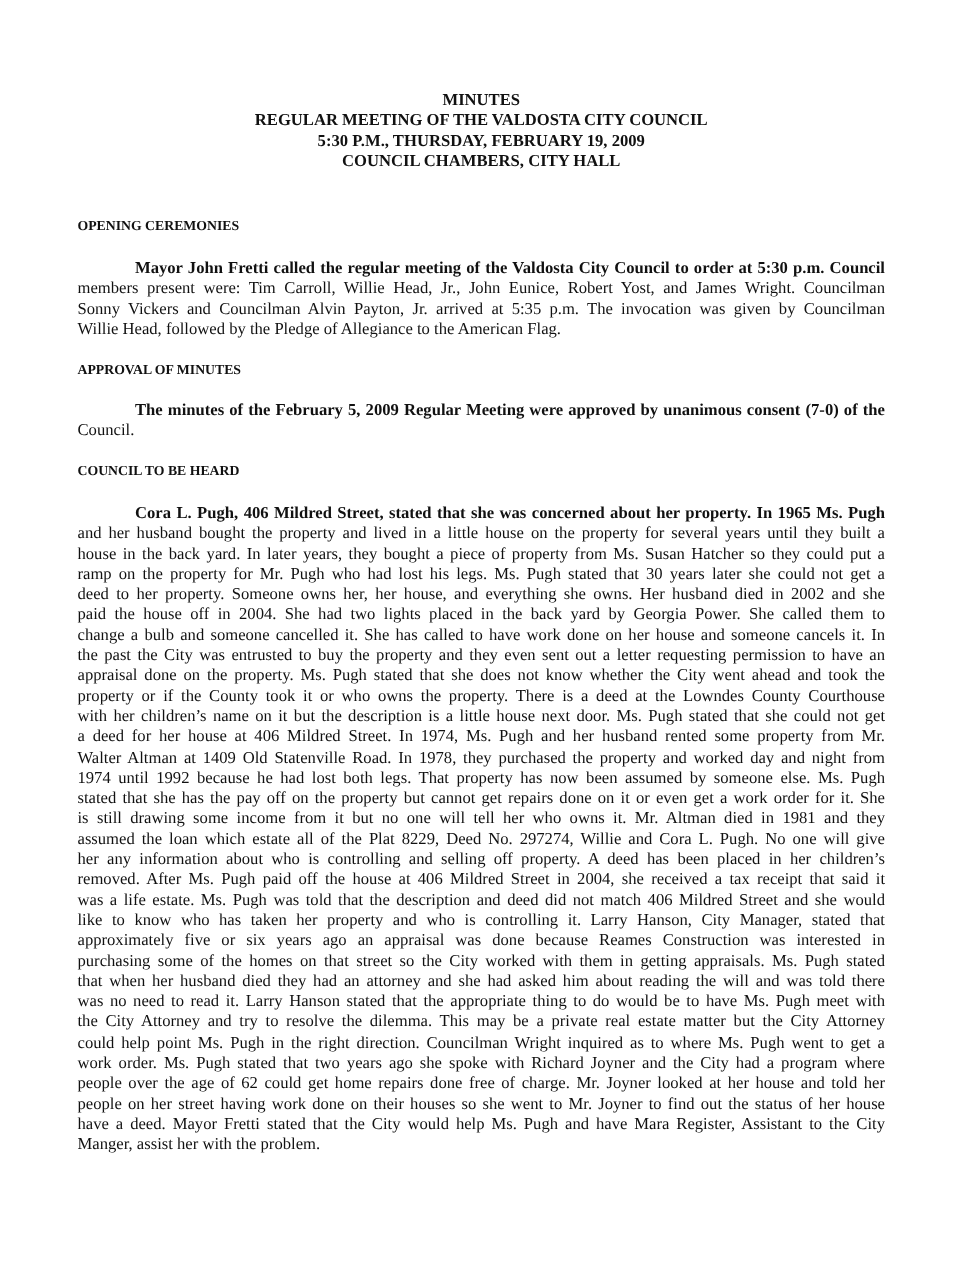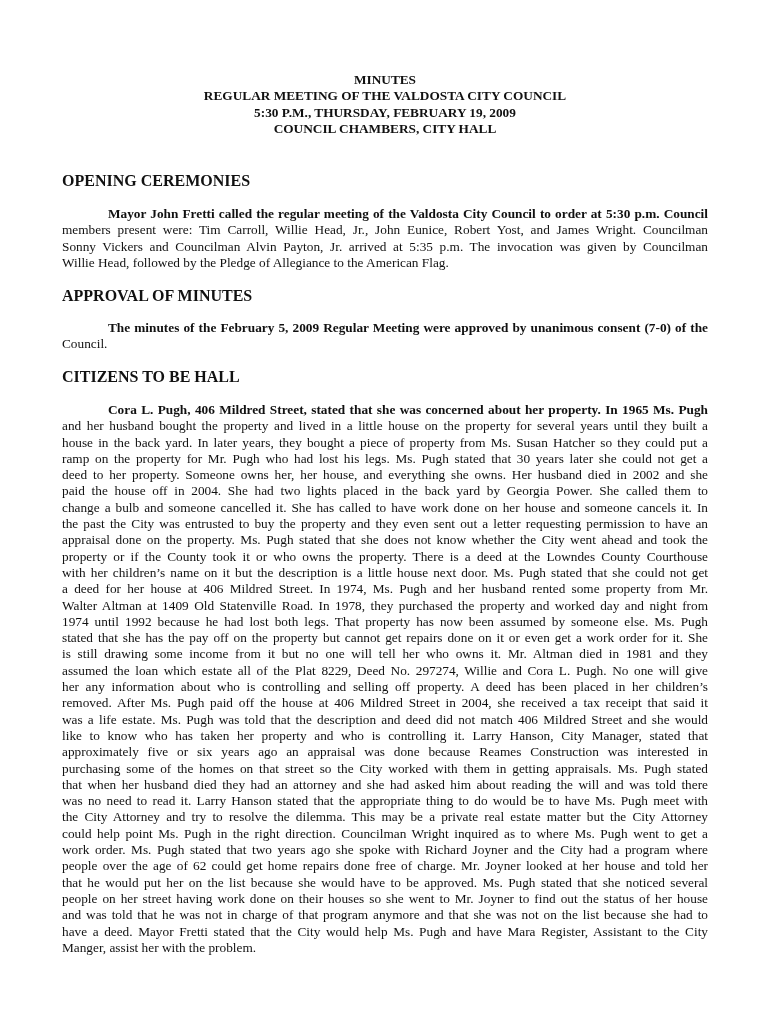--- a/index.html
+++ b/index.html
@@ -1,21 +1,21 @@
 <!DOCTYPE html>
 <html><head>
 <meta charset="utf-8">
 <style>
   html, body { margin: 0; padding: 0; background: #ffffff; }
   body { width: 770px; height: 1024px; position: relative; overflow: hidden;
          font-family: "Liberation Serif", "DejaVu Serif", serif; color: #111111; }
   .page { position: absolute; left: 0; top: 0; width: 609px; height: 1024px; }
   .title-block { position: absolute; top: 72px; left: 0; width: 770px; text-align: center;
                  font-weight: bold; font-size: 13.3px; line-height: 16.3px; }
-  .heading { position: absolute; left: 62px; font-weight: bold; font-size: 16px; line-height: 16px; }
+  .heading { position: absolute; left: 62px; font-weight: bold; font-size: 11px; line-height: 16px; }
   .para { position: absolute; left: 62px; width: 646px; font-size: 13.3px; line-height: 16.3px; }
   .line { display: block; text-align: justify; text-align-last: justify; white-space: nowrap; height: 16.3px; }
   .line.last { text-align-last: left; }
   .line.indent { padding-left: 46px; font-weight: bold; }
 </style>
 </head>
 <body>
 
 <div class="page">
 
@@ -33,21 +33,21 @@
     <span class="line">Sonny Vickers and Councilman Alvin Payton, Jr. arrived at 5:35 p.m.  The invocation was given by Councilman</span>
     <span class="line last">Willie Head, followed by the Pledge of Allegiance to the American Flag.</span>
   </div>
 
   <div class="heading" style="top:288px">APPROVAL OF MINUTES</div>
   <div class="para" style="top:320px">
     <span class="line indent">The minutes of the February 5, 2009 Regular Meeting were approved by unanimous consent (7-0) of the</span>
     <span class="line last">Council.</span>
   </div>
 
-  <div class="heading" style="top:369px">CITIZENS TO BE HALL</div>
+  <div class="heading" style="top:369px">COUNCIL TO BE HEARD</div>
   <div class="para" style="top:402px">
     <span class="line indent">Cora L. Pugh, 406 Mildred Street, stated that she was concerned about her property.  In 1965 Ms. Pugh</span>
     <span class="line">and her husband bought the property and lived in a little house on the property for several years until they built a</span>
     <span class="line">house in the back yard.  In later years, they bought a piece of property from Ms. Susan Hatcher so they could put a</span>
     <span class="line">ramp on the property for Mr. Pugh who had lost his legs.  Ms. Pugh stated that 30 years later she could not get a</span>
     <span class="line">deed to her property.  Someone owns her, her house, and everything she owns.  Her husband died in 2002 and she</span>
     <span class="line">paid the house off in 2004.  She had two lights placed in the back yard by Georgia Power.  She called them to</span>
     <span class="line">change a bulb and someone cancelled it.  She has called to have work done on her house and someone cancels it.  In</span>
     <span class="line">the past the City was entrusted to buy the property and they even sent out a letter requesting permission to have an</span>
     <span class="line">appraisal done on the property.  Ms. Pugh stated that she does not know whether the City went ahead and took the</span>
@@ -64,20 +64,18 @@
     <span class="line">was a life estate.  Ms. Pugh was told that the description and deed did not match 406 Mildred Street and she would</span>
     <span class="line">like to know who has taken her property and who is controlling it.  Larry Hanson, City Manager, stated that</span>
     <span class="line">approximately five or six years ago an appraisal was done because Reames Construction was interested in</span>
     <span class="line">purchasing some of the homes on that street so the City worked with them in getting appraisals.  Ms. Pugh stated</span>
     <span class="line">that when her husband died they had an attorney and she had asked him about reading the will and was told there</span>
     <span class="line">was no need to read it.  Larry Hanson stated that the appropriate thing to do would be to have Ms. Pugh meet with</span>
     <span class="line">the City Attorney and try to resolve the dilemma.  This may be a private real estate matter but the City Attorney</span>
     <span class="line">could help point Ms. Pugh in the right direction.  Councilman Wright inquired as to where Ms. Pugh went to get a</span>
     <span class="line">work order.  Ms. Pugh stated that two years ago she spoke with Richard Joyner and the City had a program where</span>
     <span class="line">people over the age of 62 could get home repairs done free of charge.  Mr. Joyner looked at her house and told her</span>
-    <span class="line">that he would put her on the list because she would have to be approved.  Ms. Pugh stated that she noticed several</span>
     <span class="line">people on her street having work done on their houses so she went to Mr. Joyner to find out the status of her house</span>
-    <span class="line">and was told that he was not in charge of that program anymore and that she was not on the list because she had to</span>
     <span class="line">have a deed.  Mayor Fretti stated that the City would help Ms. Pugh and have Mara Register, Assistant to the City</span>
     <span class="line last">Manger, assist her with the problem.</span>
   </div>
 
 </div>
 
 </body></html>

